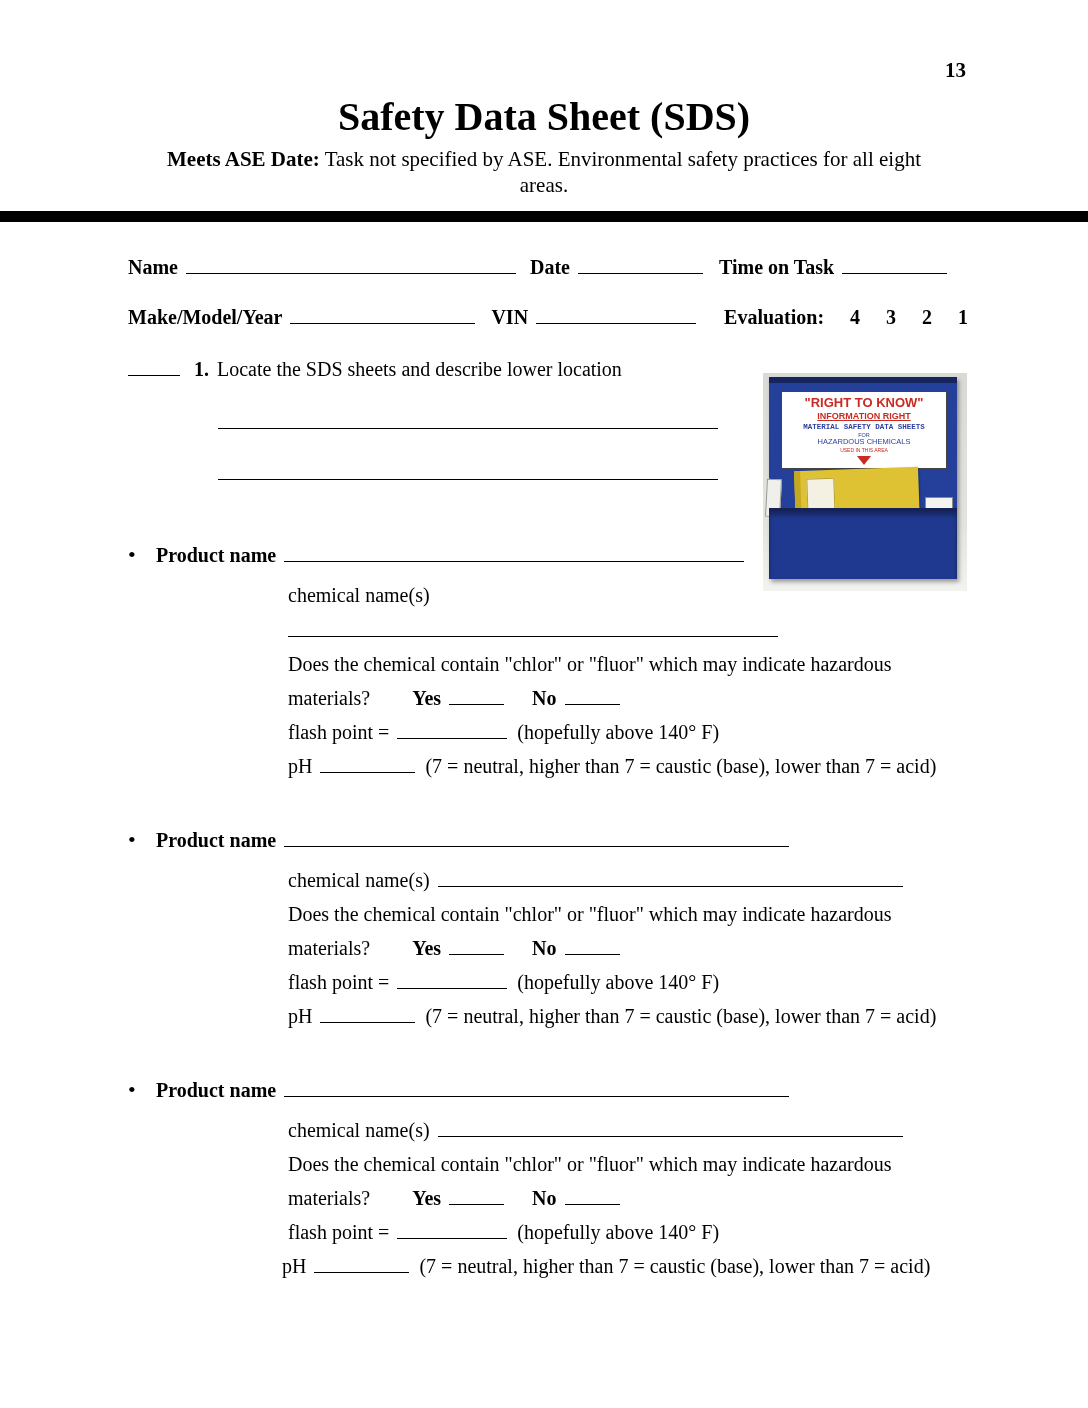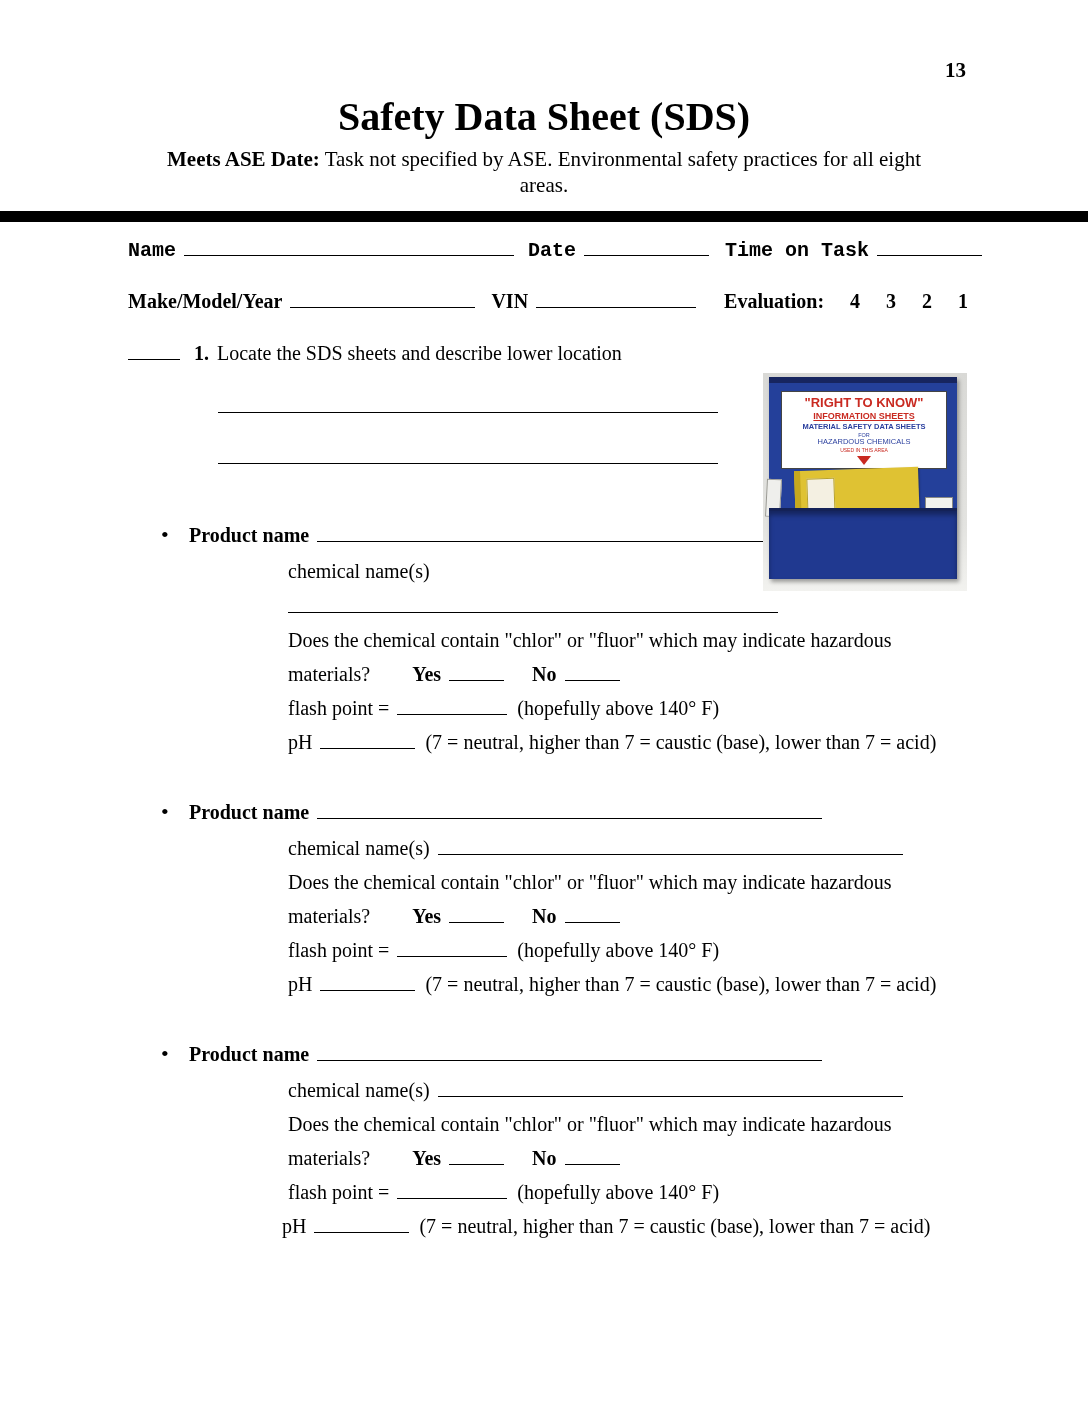--- a/index.html
+++ b/index.html
@@ -38,21 +38,21 @@
   .rule {
     margin-top: 12px;
     width: 100%;
     height: 11px;
     background: #000000;
   }
   .content {
     padding: 0 110px 0 128px;
   }
   .row { line-height: 26px; white-space: nowrap; }
-  .row1 { margin-top: 16px; font-family: Liberation Mono, monospace; }
+  .row1 { margin-top: 32px; }
   .row2 { margin-top: 24px; }
   .q1row { margin-top: 26px; }
   .bl {
     display: inline-block;
     height: 5px;
     border-bottom: 1.6px solid #000000;
     vertical-align: baseline;
   }
   .ml8  { margin-left: 8px; }
   .ml10 { margin-left: 10px; }
@@ -60,21 +60,21 @@
   .ml16 { margin-left: 16px; }
   .ml26 { margin-left: 42px; }
   .ml28 { margin-left: 28px; }
   .ev-num { font-weight: bold; margin-left: 26px; }
   .desc-blank { display: block; margin-left: 90px; width: 500px; border-bottom: 1.6px solid #000; height: 0; }
   .desc-blank-1 { margin-top: 46px; }
   .desc-blank-2 { margin-top: 50px; }
 
   .product-section { margin-top: 46px; }
   .product-section.first { margin-top: 58px; }
-  .ps-head { line-height: 26px; white-space: nowrap; margin-left: 33px; }
+  .ps-head { line-height: 34px; white-space: nowrap; }
   .bullet { display: inline-block; width: 28px; font-size: 22px; }
   .ps-body { margin-left: 160px; }
   .ps-row { margin-top: 12px; line-height: 22px; white-space: nowrap; }
   .chem-standalone-blank { display: block; width: 490px; border-bottom: 1.6px solid #000; height: 0; margin-top: 30px; }
   .ps-row.after-standalone { margin-top: 16px; }
   .ph-shift { margin-left: -6px; }
 
   
   .photo {
     position: absolute;
@@ -94,21 +94,21 @@
   .sign {
     margin: 8px 10px 0 12px;
     background: #ffffff;
     border: 1px solid #444444;
     text-align: center;
     padding: 4px 2px 2px 2px;
     line-height: 1.15;
   }
   .sign-title { color: #c92a21; font-weight: bold; font-size: 13px; font-family: "Liberation Sans", sans-serif; }
   .sign-sub   { color: #c92a21; font-weight: bold; font-size: 9px; text-decoration: underline; font-family: "Liberation Sans", sans-serif; }
-  .sign-l1 { color: #2a3f9e; font-weight: bold; font-size: 7.5px; margin-top: 2px; font-family: Liberation Sans, sans-serif; }
+  .sign-l1 { color: #2a3f9e; font-weight: bold; font-size: 7.5px; margin-top: 2px; font-family: Liberation Mono, monospace; }
   .sign-l2 { color: #2a3f9e; font-size: 5.5px; font-family: "Liberation Sans", sans-serif; }
   .sign-l3 { color: #2a3f9e; font-weight: normal; font-size: 7.5px; font-family: "Liberation Sans", sans-serif; }
   .sign-l4 { color: #c92a21; font-size: 5px; margin-top: 1px; font-family: "Liberation Sans", sans-serif; }
   .arrow {
     width: 0; height: 0; margin: 2px auto 1px auto;
     border-left: 7px solid transparent;
     border-right: 7px solid transparent;
     border-top: 9px solid #c92a21;
   }
   .binder {
@@ -249,21 +249,21 @@
         </div>
       </div>
     </div>
 
   </div>
 
   <div class="photo">
     <div class="holder">
       <div class="sign">
         <div class="sign-title">"RIGHT TO KNOW"</div>
-        <div class="sign-sub">INFORMATION SHEETS</div>
+        <div class="sign-sub">INFORMATION RIGHT</div>
         <div class="sign-l1">MATERIAL SAFETY DATA SHEETS</div>
         <div class="sign-l2">FOR</div>
         <div class="sign-l3">HAZARDOUS CHEMICALS</div>
         <div class="sign-l4">USED IN THIS AREA</div>
         <div class="arrow"></div>
       </div>
       <div class="paper-tab"></div>
       <div class="binder">
         <div class="binder-label"></div>
       </div>

